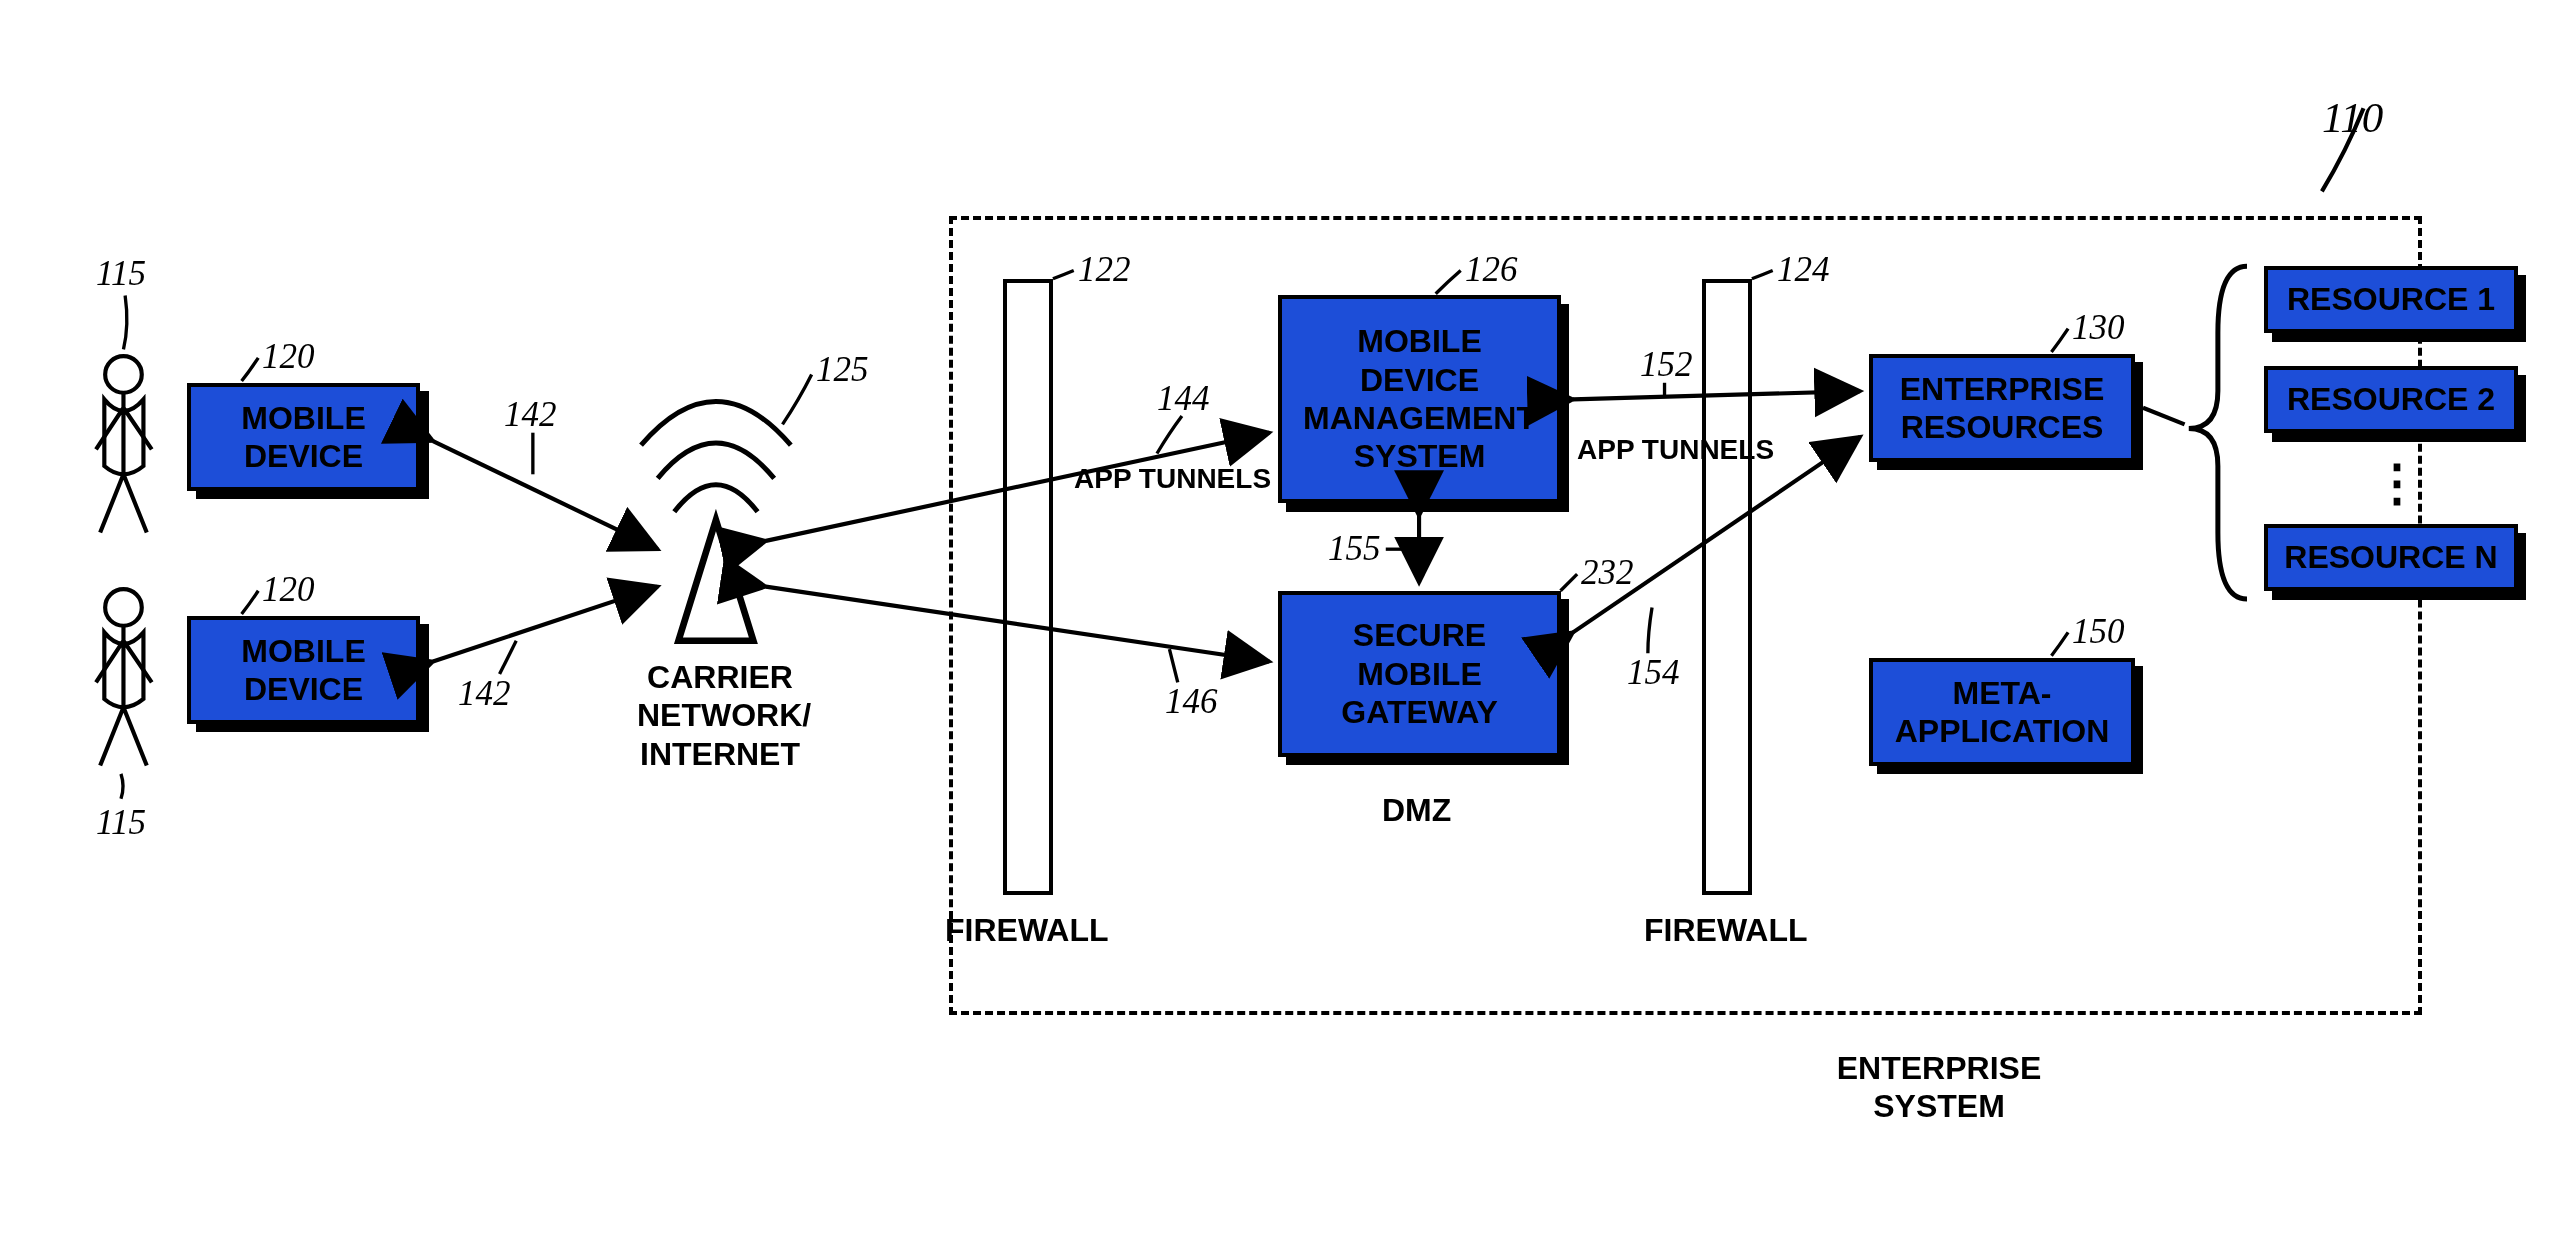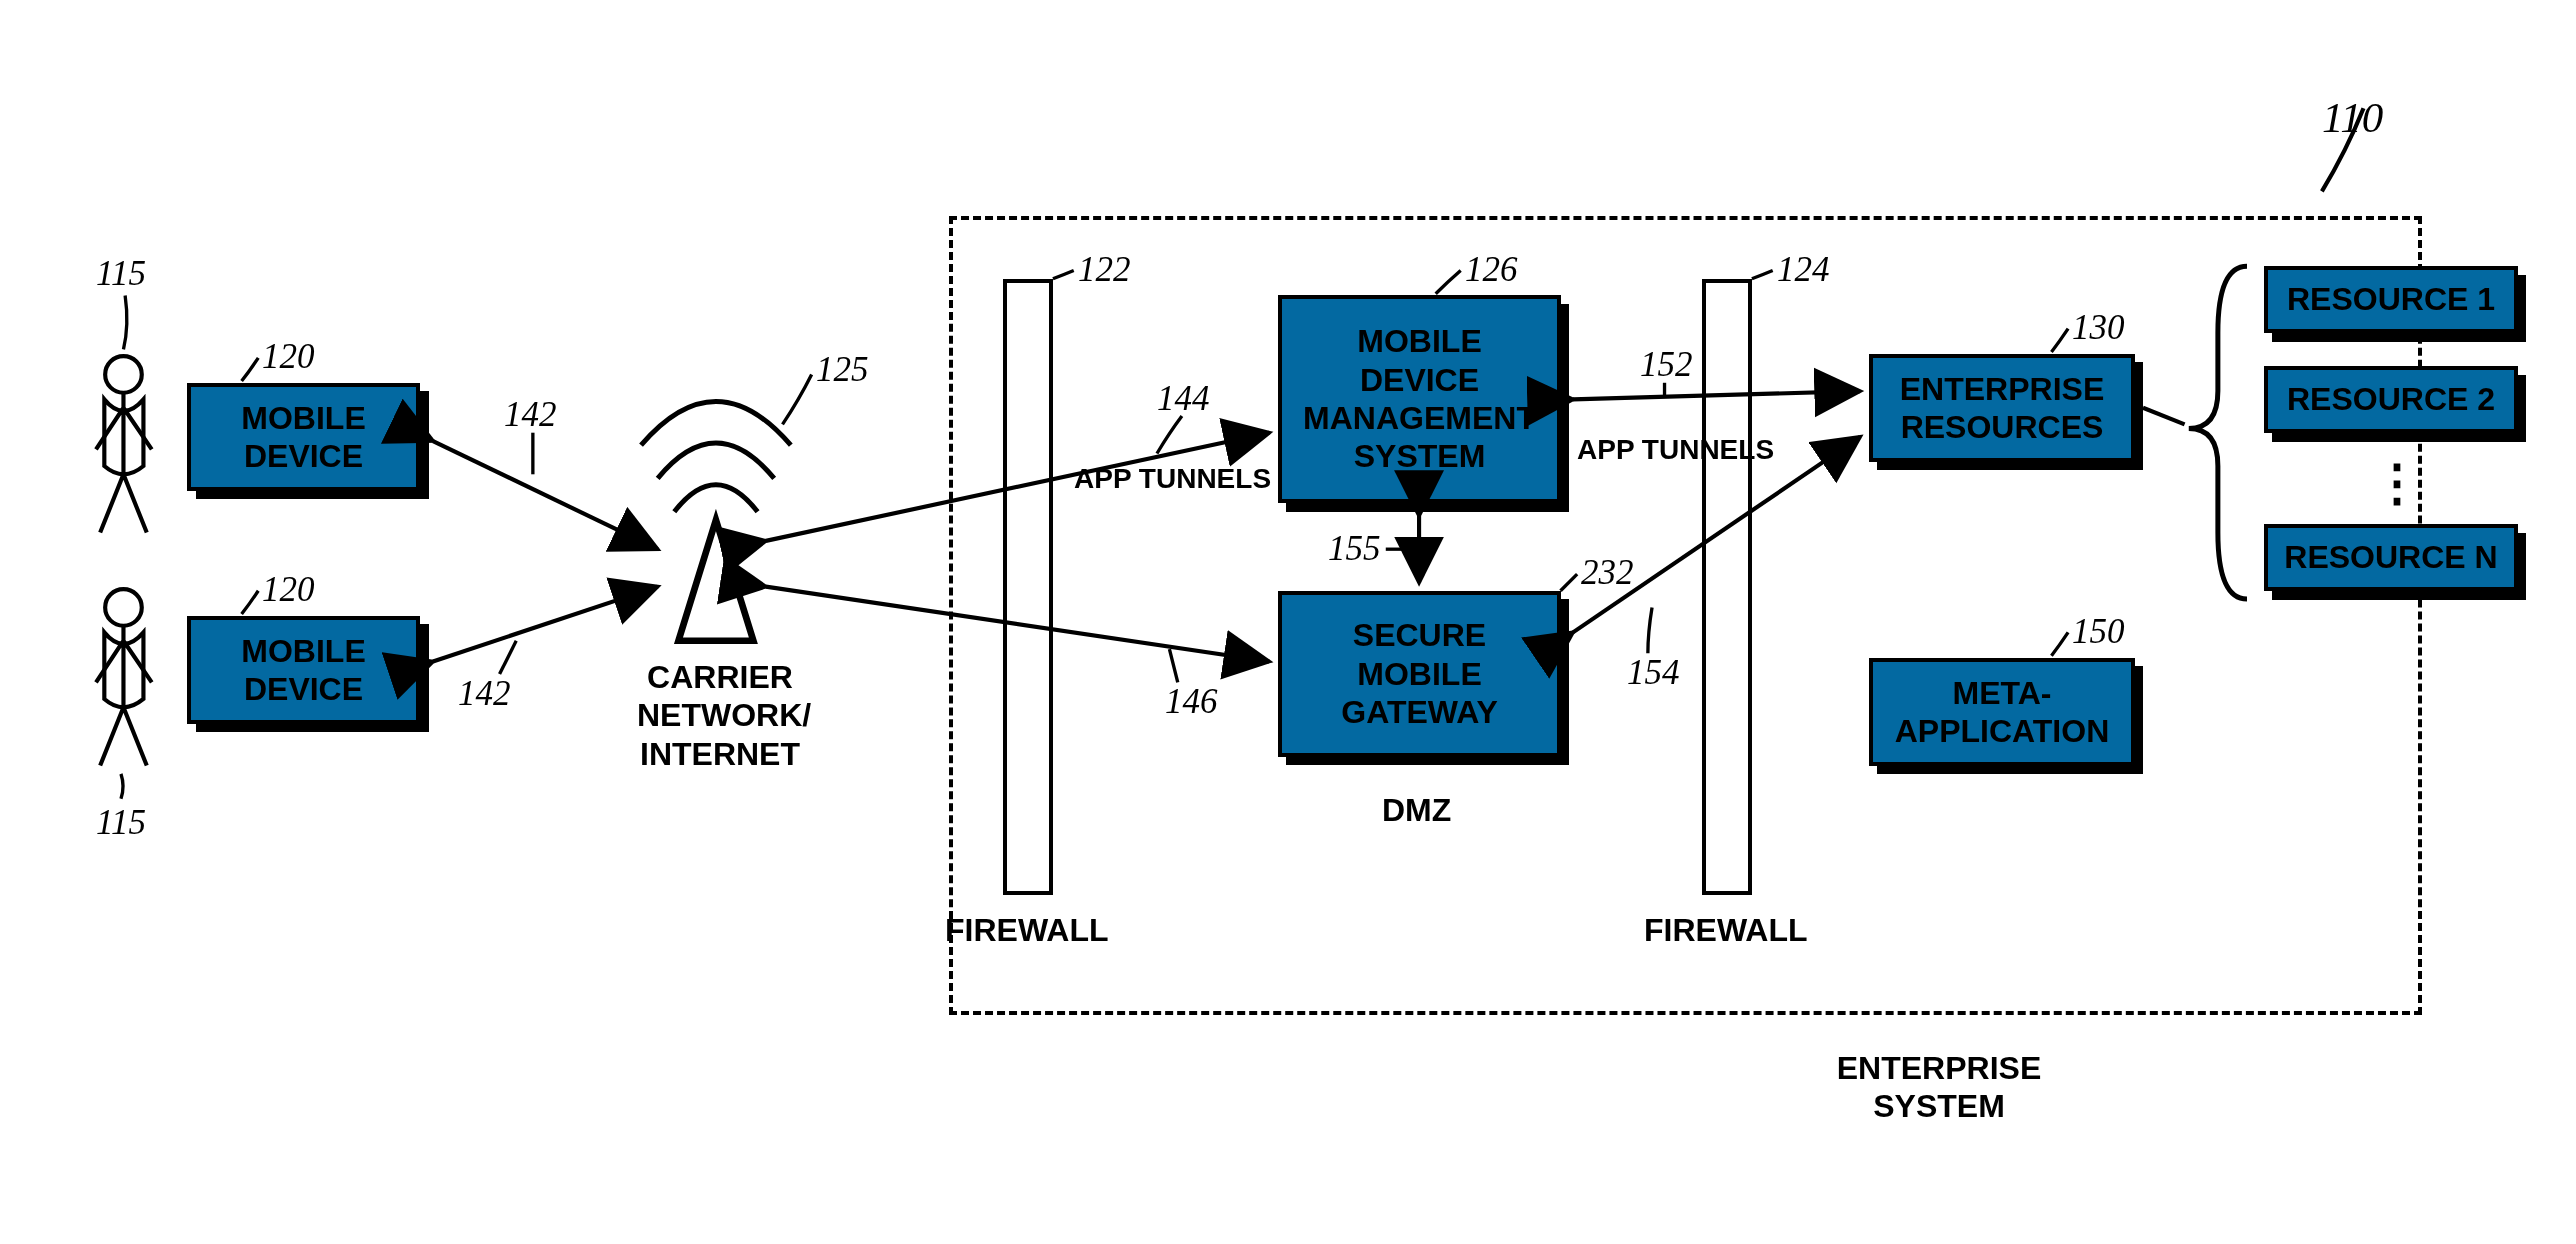--- a/index.html
+++ b/index.html
@@ -19,21 +19,21 @@
   }
   .ref {
     position: absolute;
     font-style: italic;
     font-size: 35px;
     font-family: 'Times New Roman', serif;
   }
   .box {
     position: absolute;
     border: 4.2px solid black;
-    background: #0369a1;
+    background: #1d4ed8;
     display: flex;
     align-items: center;
     justify-content: center;
     text-align: center;
     font-size: 32px;
     font-weight: bold;
     line-height: 1.2;
   }
   .box-shadow {
     position: absolute;

